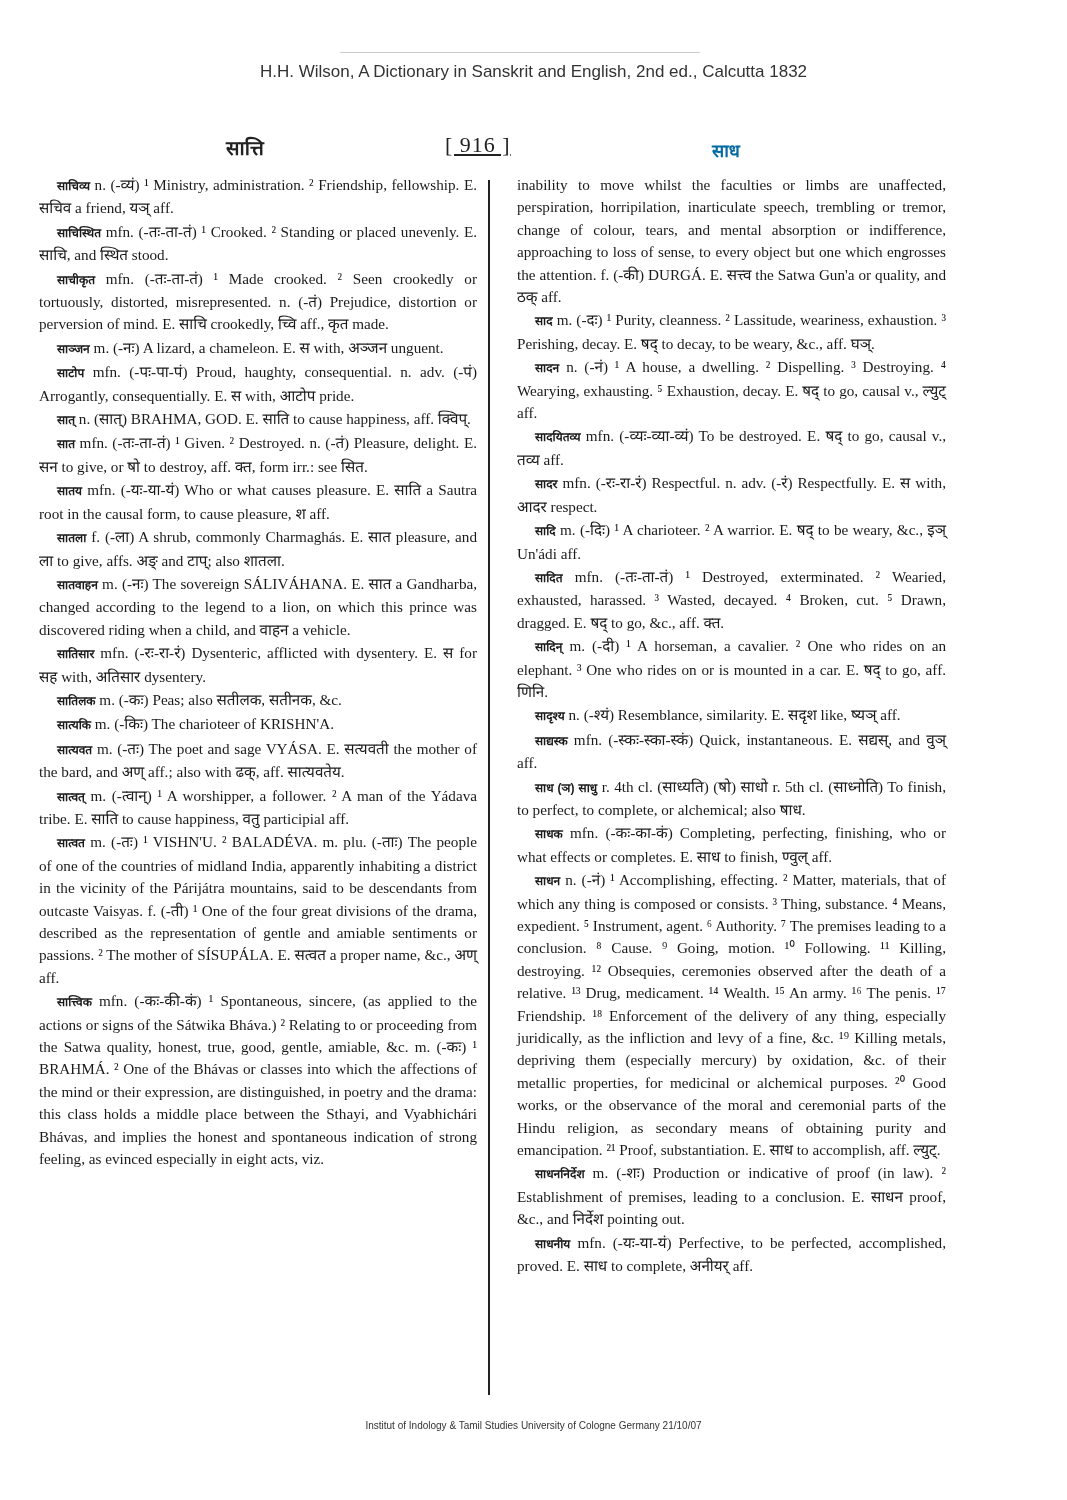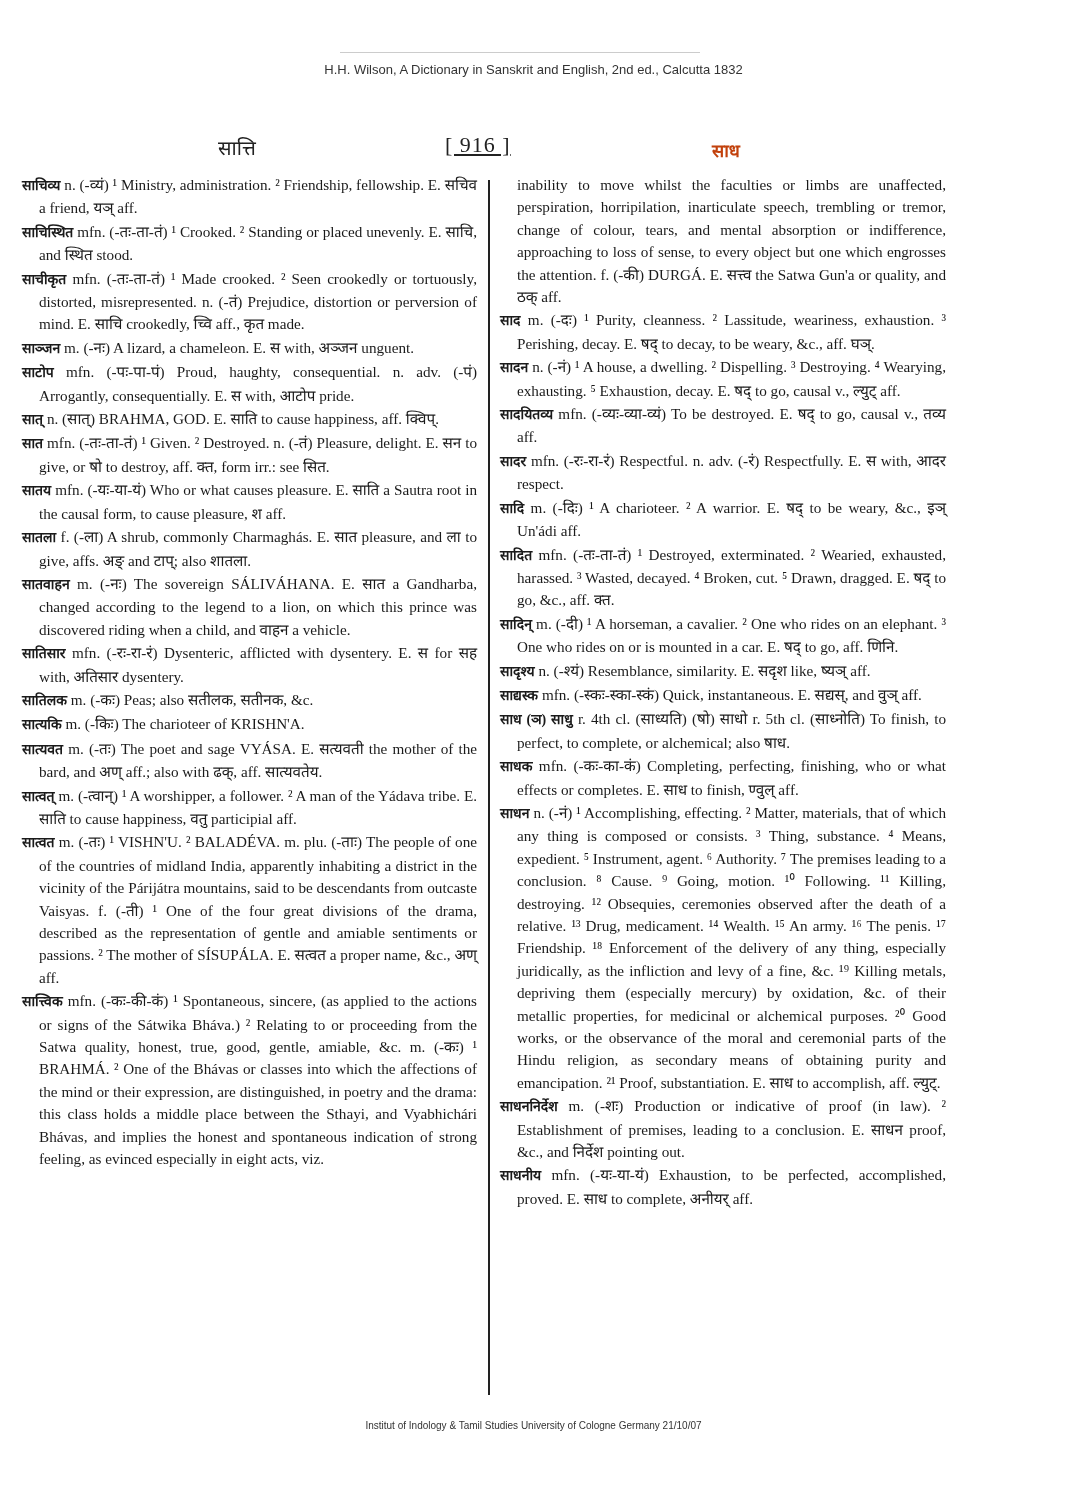--- a/index.html
+++ b/index.html
@@ -1,35 +1,35 @@
 <!DOCTYPE html>
 <html><head>
 <meta charset="utf-8">
 <style>
   html, body { margin: 0; padding: 0; background: #ffffff; }
   body { width: 1067px; height: 1500px; position: relative; overflow: hidden; color: #1a1a1a; }
   .running-head {
     position: absolute; top: 62px; left: 0; width: 1067px; text-align: center;
-    font-family: "Liberation Sans", sans-serif; font-size: 13px; color: #333;
+    font-family: "Liberation Sans", sans-serif; font-size: 17px; color: #333;
   }
   .page-head { position: absolute; top: 128px; left: 0; width: 1067px; height: 36px; font-family: "DejaVu Serif", serif; }
-  .guide-left { position: absolute; left: 218px; top: 6px; font-size: 20px; font-weight: normal; color: #222; }
+  .guide-left { position: absolute; left: 226px; top: 6px; font-size: 20px; font-weight: bold; color: #222; }
   .page-number { position: absolute; left: 445px; top: 4px; font-family: "Liberation Serif", serif; font-size: 22px; color: #222; letter-spacing: 1px; text-decoration: underline; }
-  .guide-right { position: absolute; left: 712px; top: 10px; font-size: 18px; font-weight: bold; color: #c2410c; }
+  .guide-right { position: absolute; left: 712px; top: 10px; font-size: 18px; font-weight: bold; color: #0369a1; }
   .column {
     position: absolute; top: 174px;
     font-family: "Liberation Serif", serif; font-size: 15.2px; line-height: 22.4px;
     text-align: justify; color: #1a1a1a;
   }
   .col-left { left: 22px; width: 455px; }
   .col-right { left: 500px; width: 446px; }
   .col-rule { position: absolute; left: 488px; top: 180px; width: 2px; height: 1215px; background: #222; }
   .entry { margin: 0 0 1px 0; padding-left: 17px; text-indent: -17px; }
   .entry.cont { padding-left: 17px; text-indent: 0; }
-  .hw { font-family: Liberation Serif, serif; font-weight: bold; font-size: 14px; }
+  .hw { font-family: Liberation Sans, sans-serif; font-weight: bold; font-size: 12px; margin-left: 35px; }
   .footer {
     position: absolute; top: 1420px; left: 0; width: 1067px; text-align: center;
     font-family: "Liberation Sans", sans-serif; font-size: 10px; color: #333;
   }
   .top-rule { position: absolute; top: 52px; left: 340px; width: 360px; height: 1px; background: #ccc; }
 </style>
 </head>
 <body>
 
 <div class="top-rule"></div>
@@ -69,16 +69,16 @@
     <p class="entry"><span class="hw">सादर</span> <span>mfn. (-रः-रा-रं) Respectful.  n. adv. (-रं) Respectfully.  E. स with, आदर respect.</span></p>
     <p class="entry"><span class="hw">सादि</span> <span>m. (-दिः) ¹ A charioteer. ² A warrior.  E. षद् to be weary, &amp;c., इञ् Un'ádi aff.</span></p>
     <p class="entry"><span class="hw">सादित</span> <span>mfn. (-तः-ता-तं) ¹ Destroyed, exterminated. ² Wearied, exhausted, harassed. ³ Wasted, decayed. ⁴ Broken, cut. ⁵ Drawn, dragged.  E. षद् to go, &amp;c., aff. क्त.</span></p>
     <p class="entry"><span class="hw">सादिन्</span> <span>m. (-दी) ¹ A horseman, a cavalier. ² One who rides on an elephant. ³ One who rides on or is mounted in a car.  E. षद् to go, aff. णिनि.</span></p>
     <p class="entry"><span class="hw">सादृश्य</span> <span>n. (-श्यं) Resemblance, similarity.  E. सदृश like, ष्यञ् aff.</span></p>
     <p class="entry"><span class="hw">साद्यस्क</span> <span>mfn. (-स्कः-स्का-स्कं) Quick, instantaneous.  E. सद्यस्, and वुञ् aff.</span></p>
     <p class="entry"><span class="hw">साध (ञ) साधु</span> <span>r. 4th cl. (साध्यति) (षो) साधो r. 5th cl. (साध्नोति) To finish, to perfect, to complete, or alchemical; also षाध.</span></p>
     <p class="entry"><span class="hw">साधक</span> <span>mfn. (-कः-का-कं) Completing, perfecting, finishing, who or what effects or completes.  E. साध to finish, ण्वुल् aff.</span></p>
     <p class="entry"><span class="hw">साधन</span> <span>n. (-नं) ¹ Accomplishing, effecting. ² Matter, materials, that of which any thing is composed or consists. ³ Thing, substance. ⁴ Means, expedient. ⁵ Instrument, agent. ⁶ Authority. ⁷ The premises leading to a conclusion. ⁸ Cause. ⁹ Going, motion. ¹⁰ Following. ¹¹ Killing, destroying. ¹² Obsequies, ceremonies observed after the death of a relative. ¹³ Drug, medicament. ¹⁴ Wealth. ¹⁵ An army. ¹⁶ The penis. ¹⁷ Friendship. ¹⁸ Enforcement of the delivery of any thing, especially juridically, as the infliction and levy of a fine, &amp;c. ¹⁹ Killing metals, depriving them (especially mercury) by oxidation, &amp;c. of their metallic properties, for medicinal or alchemical purposes. ²⁰ Good works, or the observance of the moral and ceremonial parts of the Hindu religion, as secondary means of obtaining purity and emancipation. ²¹ Proof, substantiation.  E. साध to accomplish, aff. ल्युट्.</span></p>
     <p class="entry"><span class="hw">साधननिर्देश</span> <span>m. (-शः) Production or indicative of proof (in law). ² Establishment of premises, leading to a conclusion.  E. साधन proof, &amp;c., and निर्देश pointing out.</span></p>
-    <p class="entry"><span class="hw">साधनीय</span> <span>mfn. (-यः-या-यं) Exhaustion, to be perfected, accomplished, proved.  E. साध to complete, अनीयर् aff.</span></p>
+    <p class="entry"><span class="hw">साधनीय</span> <span>mfn. (-यः-या-यं) Perfective, to be perfected, accomplished, proved.  E. साध to complete, अनीयर् aff.</span></p>
   </div>
 
 <div class="footer">Institut of Indology &amp; Tamil Studies University of Cologne Germany 21/10/07</div>
 
 </body></html>

